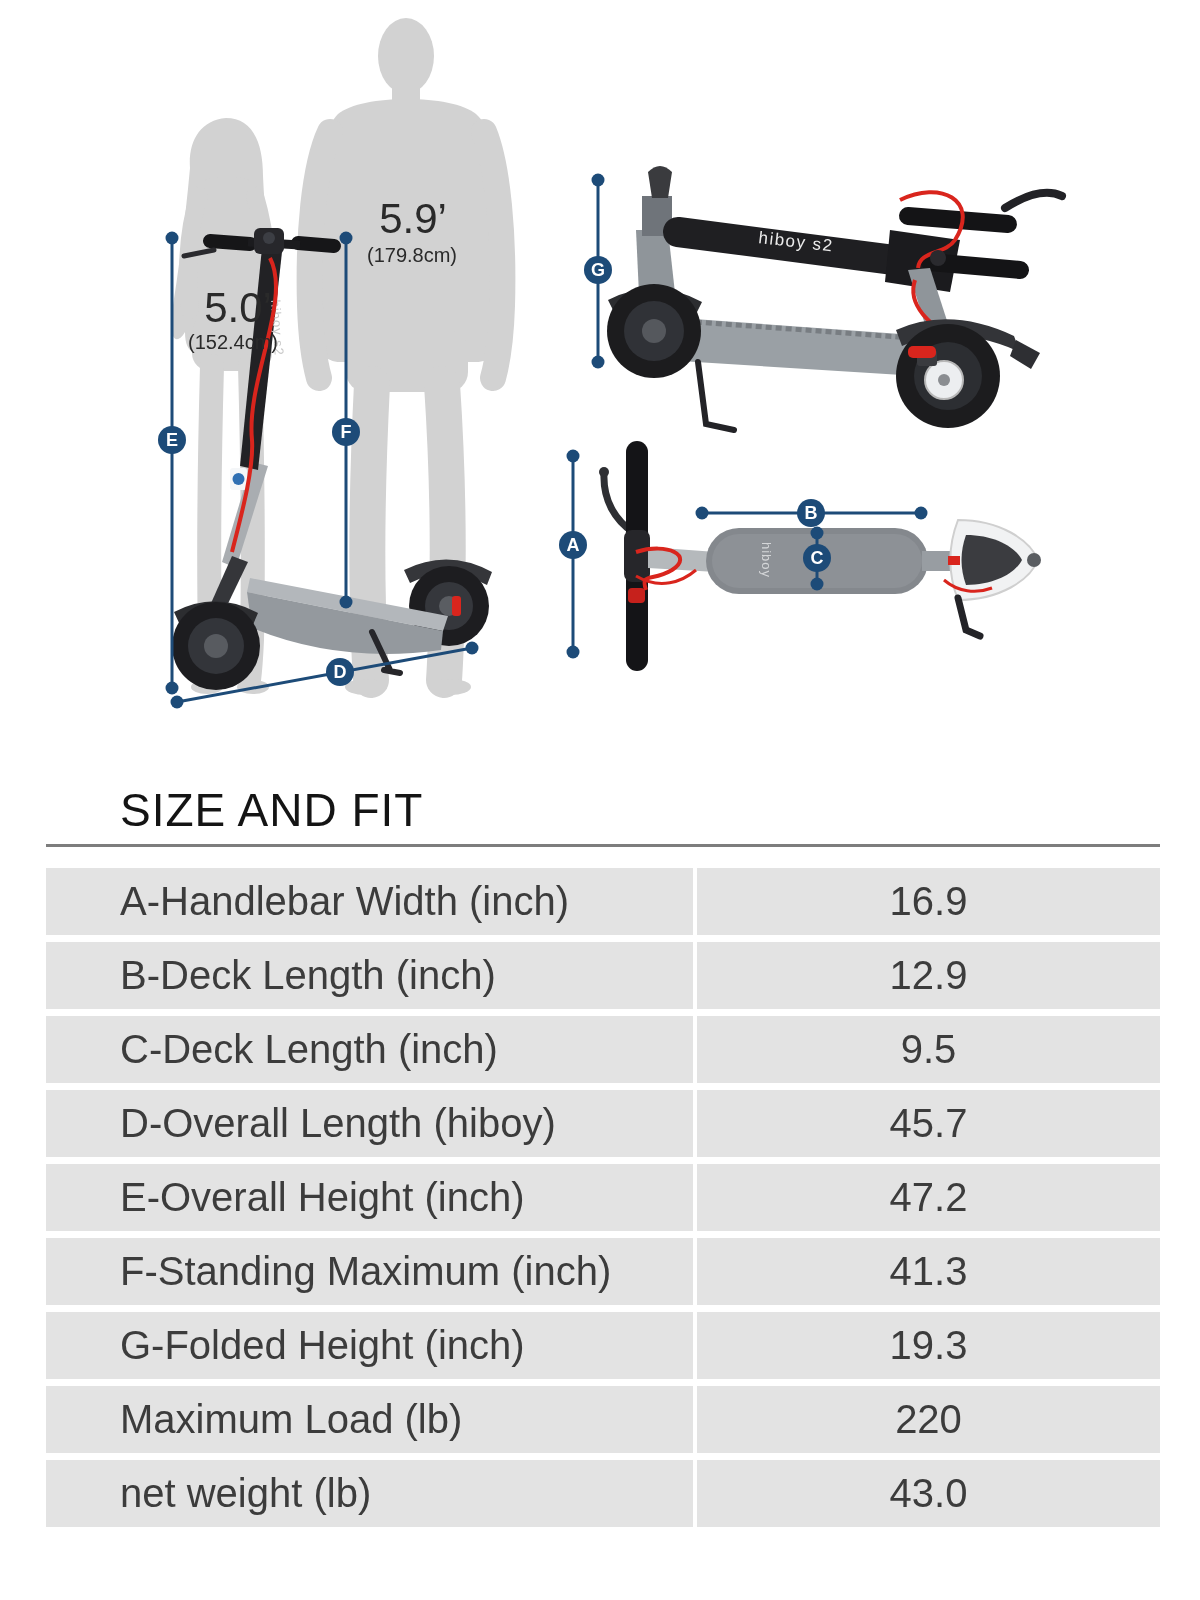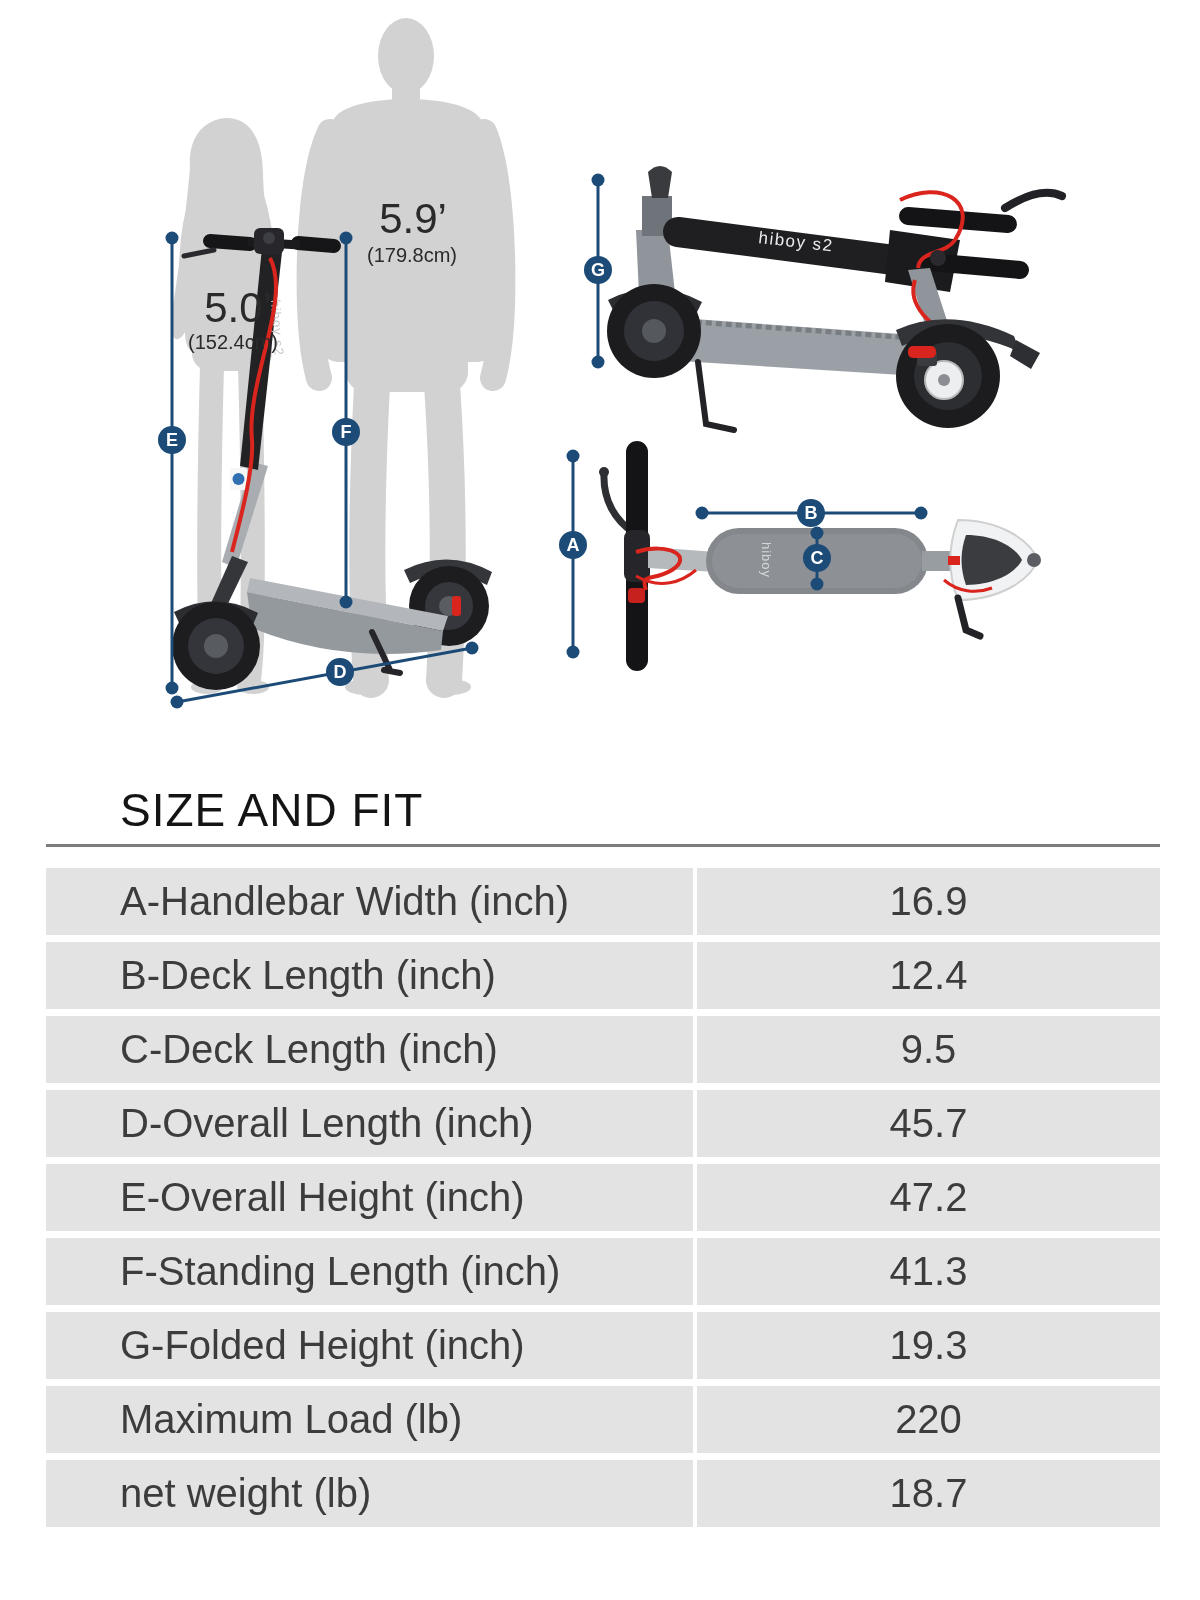--- a/index.html
+++ b/index.html
@@ -226,44 +226,44 @@
   <h2 class="section-title">SIZE AND FIT</h2>
   <div class="divider"></div>
 
   <div class="spec-table">
     <div class="spec-row">
       <div class="cell label">A-Handlebar Width (inch)</div>
       <div class="cell value">16.9</div>
     </div>
     <div class="spec-row">
       <div class="cell label">B-Deck Length (inch)</div>
-      <div class="cell value">12.4</div>
+      <div class="cell value">12.9</div>
     </div>
     <div class="spec-row">
       <div class="cell label">C-Deck Length (inch)</div>
       <div class="cell value">9.5</div>
     </div>
     <div class="spec-row">
-      <div class="cell label">D-Overall Length (inch)</div>
+      <div class="cell label">D-Overall Length (hiboy)</div>
       <div class="cell value">45.7</div>
     </div>
     <div class="spec-row">
       <div class="cell label">E-Overall Height (inch)</div>
       <div class="cell value">47.2</div>
     </div>
     <div class="spec-row">
-      <div class="cell label">F-Standing Length (inch)</div>
+      <div class="cell label">F-Standing Maximum (inch)</div>
       <div class="cell value">41.3</div>
     </div>
     <div class="spec-row">
       <div class="cell label">G-Folded Height (inch)</div>
       <div class="cell value">19.3</div>
     </div>
     <div class="spec-row">
       <div class="cell label">Maximum Load (lb)</div>
       <div class="cell value">220</div>
     </div>
     <div class="spec-row">
       <div class="cell label">net weight (lb)</div>
-      <div class="cell value">18.7</div>
+      <div class="cell value">43.0</div>
     </div>
   </div>
 </div>
 
 </body></html>

